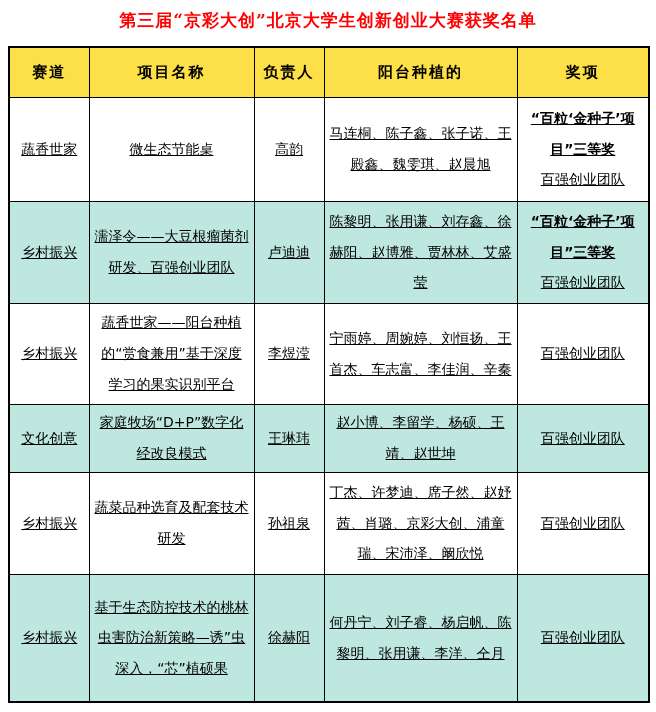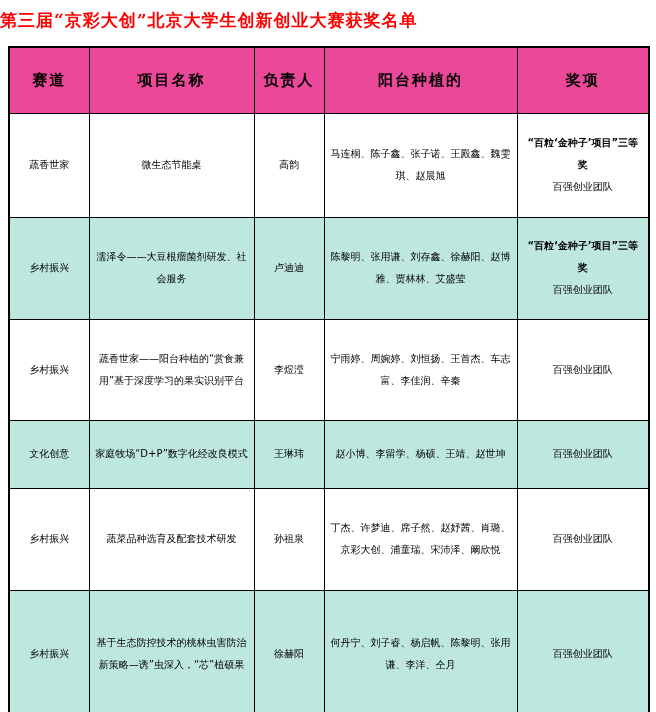--- a/index.html
+++ b/index.html
@@ -7,20 +7,21 @@
   body {
     width: 656px;
     height: 712px;
     background: #ffffff;
     color: #000000;
     font-family: "DejaVu Sans", sans-serif;
     overflow: hidden;
   }
   .title {
     margin-top: 9px;
+    text-align: center;
     font-size: 17px;
     font-weight: bold;
     color: #ff0000;
     letter-spacing: 1px;
     font-family: "DejaVu Serif", "Liberation Serif", serif;
   }
   table.awards {
     border-collapse: collapse;
     table-layout: fixed;
     margin: 14px 0 0 8px;
@@ -32,29 +33,30 @@
   col.c-leader  { width: 70px; }
   col.c-members { width: 193px; }
   col.c-award   { width: 132px; }
   th, td {
     border: 1.5px solid #000;
     text-align: center;
     vertical-align: middle;
     padding: 2px 5px;
   }
   th {
-    height: 66px;
-    background: #ec4899;
+    height: 50px;
+    background: #fde047;
     font-size: 15px;
     font-weight: bold;
     letter-spacing: 2px;
   }
   td {
-    font-size: 10px;
+    font-size: 14px;
     line-height: 2.2;
+    text-decoration: underline;
   }
   tr.shaded td { background: #bee8df; text-align: center; }
   tr.r0 { height: 104px; }
   tr.r1 { height: 102px; }
   tr.r2 { height: 101px; }
   tr.r3 { height: 68px; }
   tr.r4 { height: 102px; }
   tr.r5 { height: 128px; }
   .award-special { font-weight: bold; }
 </style>
@@ -87,21 +89,21 @@
         <td>微生态节能桌</td>
         <td>高韵</td>
         <td>马连桐、陈子鑫、张子诺、王殿鑫、魏雯琪、赵晨旭</td>
         <td>
           <div class="award-special">“百粒‘金种子’项目”三等奖</div>
           <div>百强创业团队</div>
         </td>
       </tr>
       <tr class="r1 shaded">
         <td>乡村振兴</td>
-        <td>濡泽令——大豆根瘤菌剂研发、社会服务</td>
+        <td>濡泽令——大豆根瘤菌剂研发、百强创业团队</td>
         <td>卢迪迪</td>
         <td>陈黎明、张用谦、刘存鑫、徐赫阳、赵博雅、贾林林、艾盛莹</td>
         <td>
           <div class="award-special">“百粒‘金种子’项目”三等奖</div>
           <div>百强创业团队</div>
         </td>
       </tr>
       <tr class="r2">
         <td>乡村振兴</td>
         <td>蔬香世家——阳台种植的“赏食兼用”基于深度学习的果实识别平台</td>

